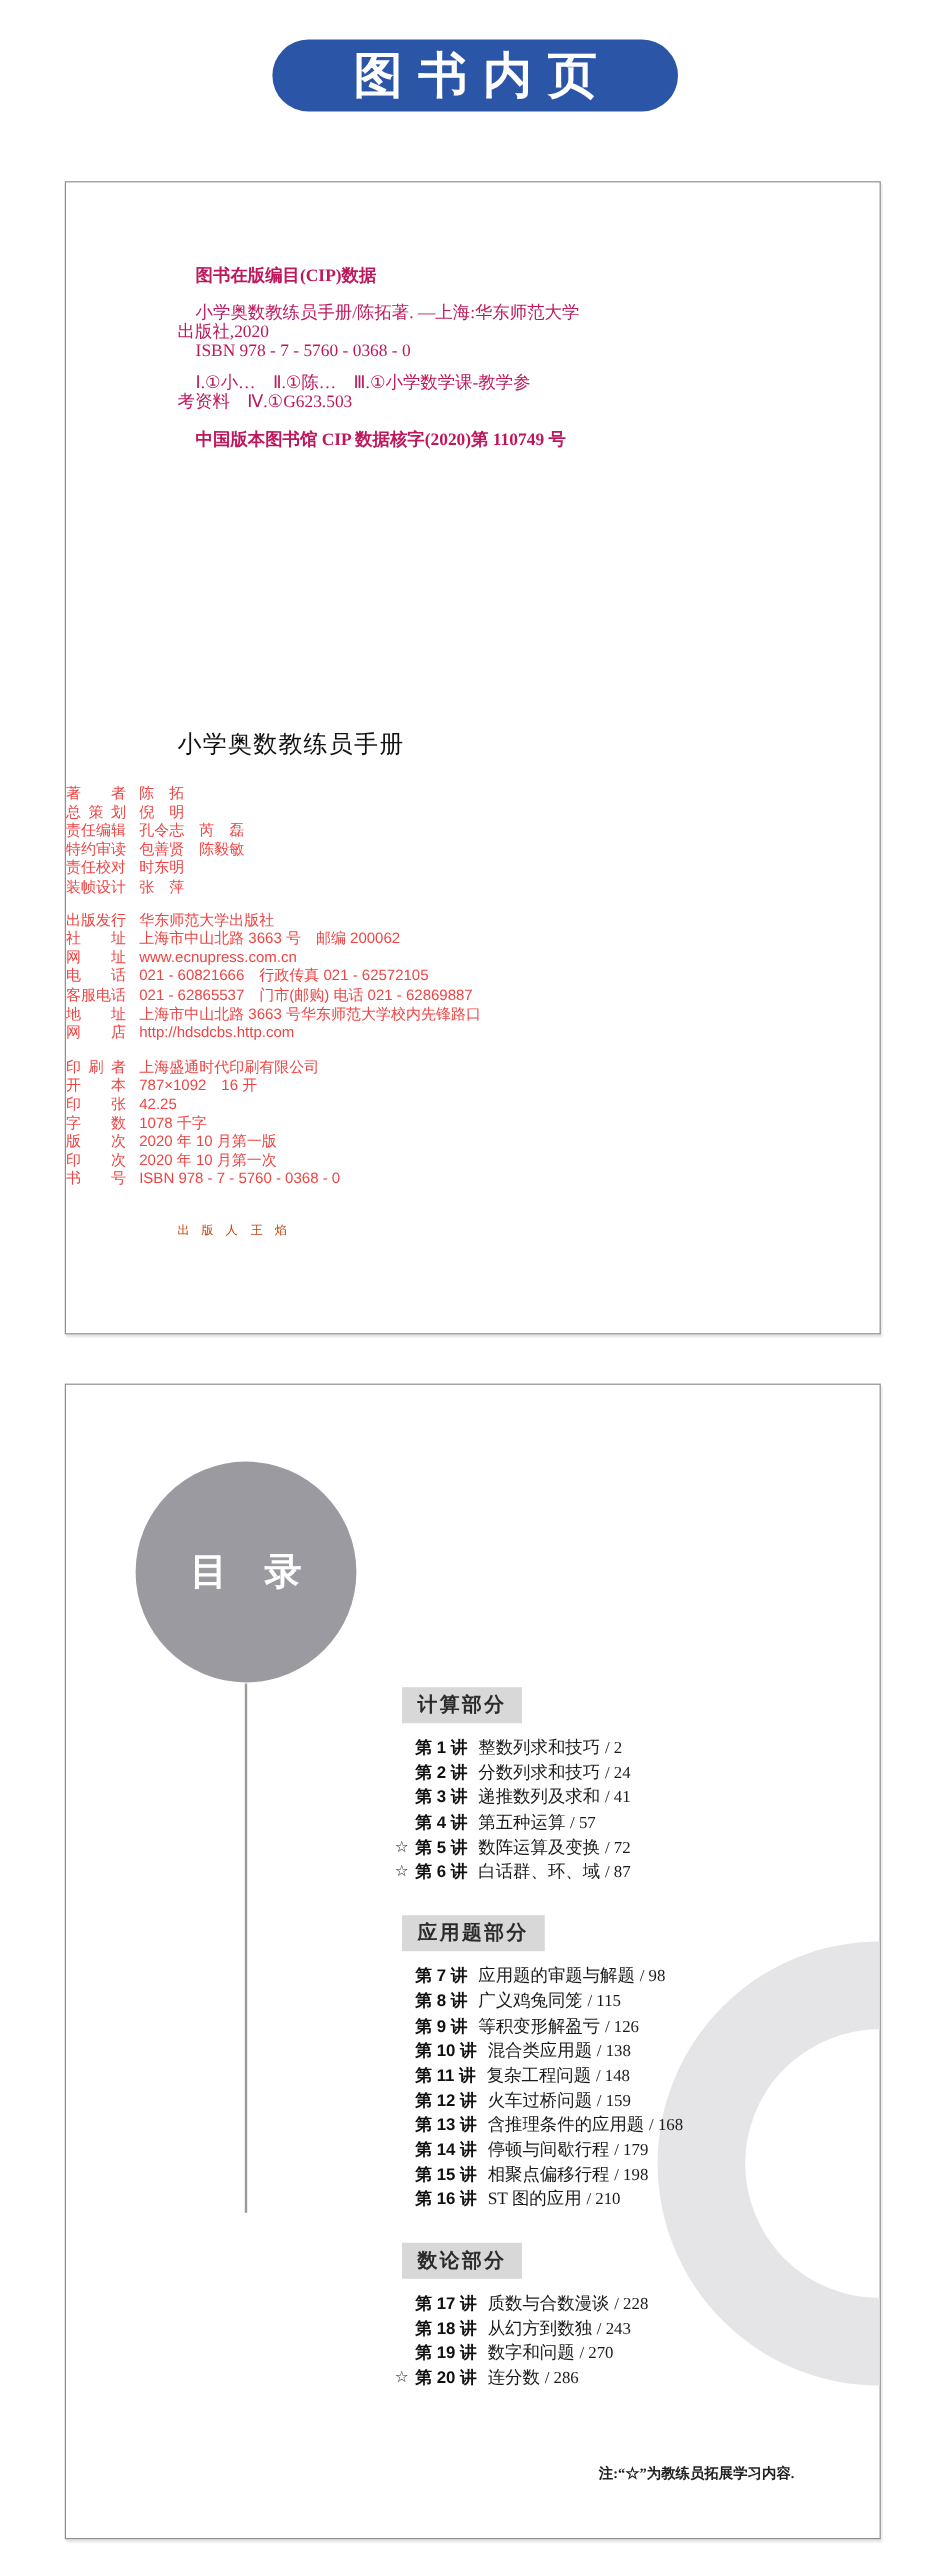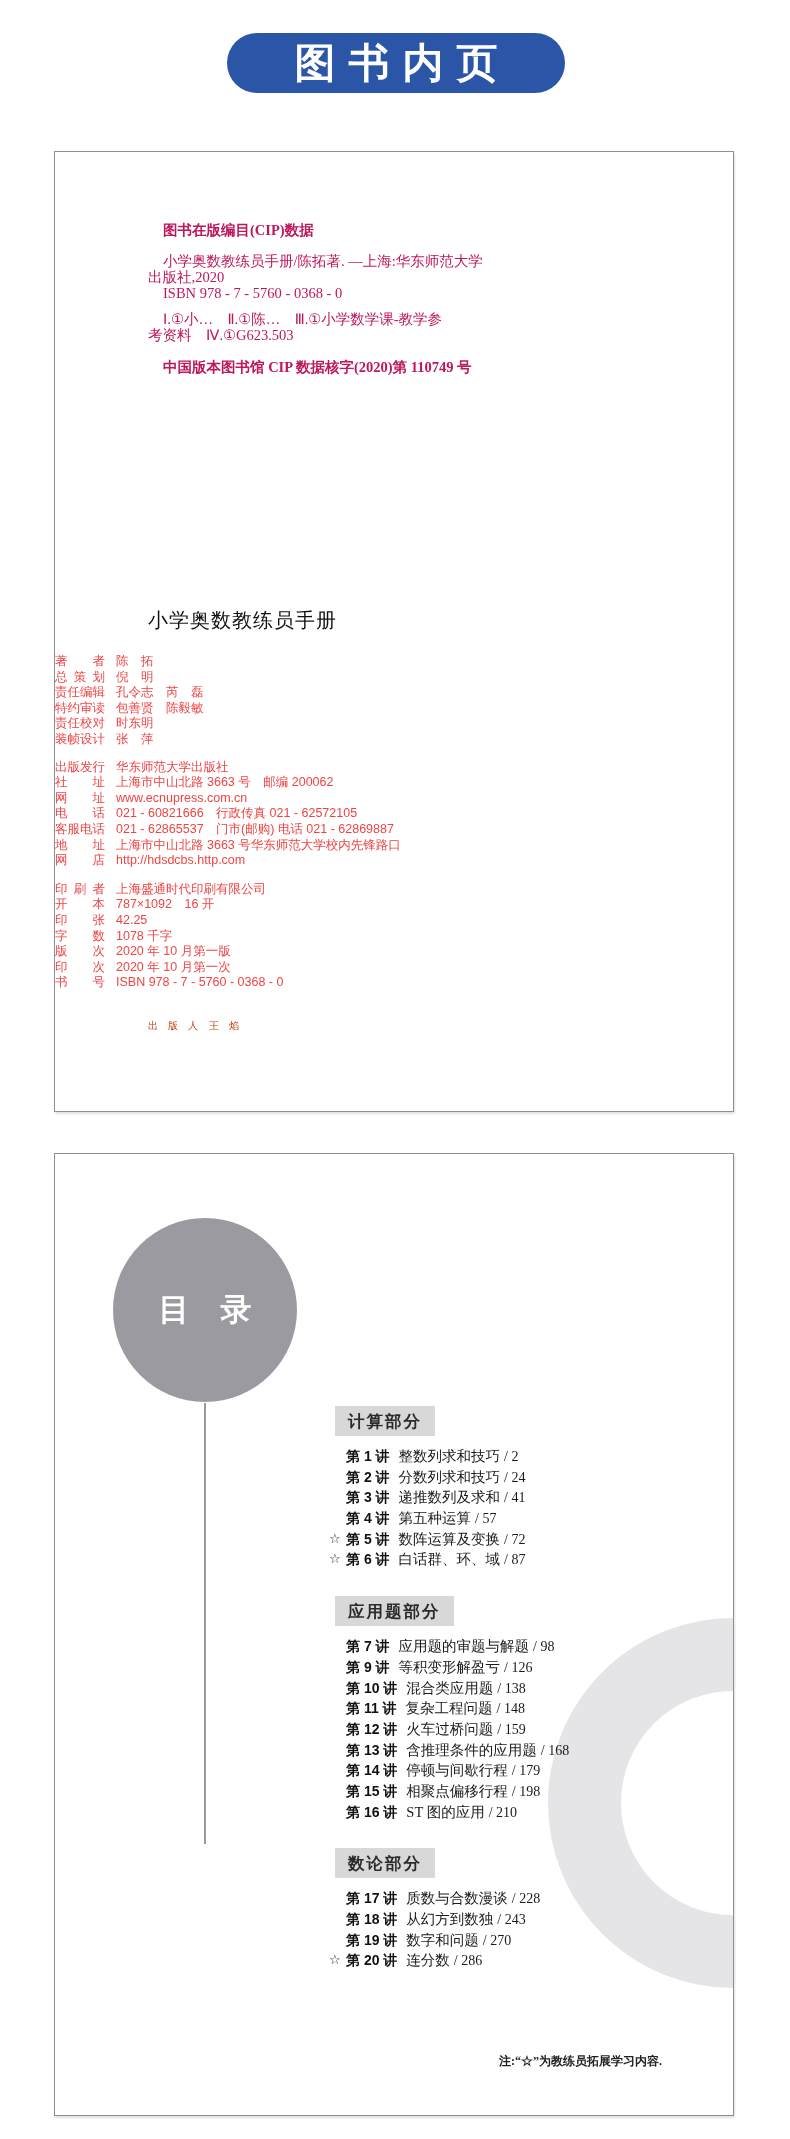--- a/index.html
+++ b/index.html
@@ -140,20 +140,21 @@
             <div class="toc-row"><span class="star"></span><span class="lec">第 4 讲</span><span class="ttl">第五种运算</span><span class="pg">/ 57</span></div>
             <div class="toc-row"><span class="star">☆</span><span class="lec">第 5 讲</span><span class="ttl">数阵运算及变换</span><span class="pg">/ 72</span></div>
             <div class="toc-row"><span class="star">☆</span><span class="lec">第 6 讲</span><span class="ttl">白话群、环、域</span><span class="pg">/ 87</span></div>
           </div>
         </div>
         <div class="toc-section">
           <div class="sec-box">应用题部分</div>
           <div class="rows">
 
           <div class="toc-row"><span class="star"></span><span class="lec">第 7 讲</span><span class="ttl">应用题的审题与解题</span><span class="pg">/ 98</span></div>
+            <div class="toc-row"><span class="star"></span><span class="lec">第 8 讲</span><span class="ttl">广义鸡兔同笼</span><span class="pg">/ 115</span></div>
             <div class="toc-row"><span class="star"></span><span class="lec">第 9 讲</span><span class="ttl">等积变形解盈亏</span><span class="pg">/ 126</span></div>
             <div class="toc-row"><span class="star"></span><span class="lec">第 10 讲</span><span class="ttl">混合类应用题</span><span class="pg">/ 138</span></div>
             <div class="toc-row"><span class="star"></span><span class="lec">第 11 讲</span><span class="ttl">复杂工程问题</span><span class="pg">/ 148</span></div>
             <div class="toc-row"><span class="star"></span><span class="lec">第 12 讲</span><span class="ttl">火车过桥问题</span><span class="pg">/ 159</span></div>
             <div class="toc-row"><span class="star"></span><span class="lec">第 13 讲</span><span class="ttl">含推理条件的应用题</span><span class="pg">/ 168</span></div>
             <div class="toc-row"><span class="star"></span><span class="lec">第 14 讲</span><span class="ttl">停顿与间歇行程</span><span class="pg">/ 179</span></div>
             <div class="toc-row"><span class="star"></span><span class="lec">第 15 讲</span><span class="ttl">相聚点偏移行程</span><span class="pg">/ 198</span></div>
             <div class="toc-row"><span class="star"></span><span class="lec">第 16 讲</span><span class="ttl">ST 图的应用</span><span class="pg">/ 210</span></div>
           </div>
         </div>

